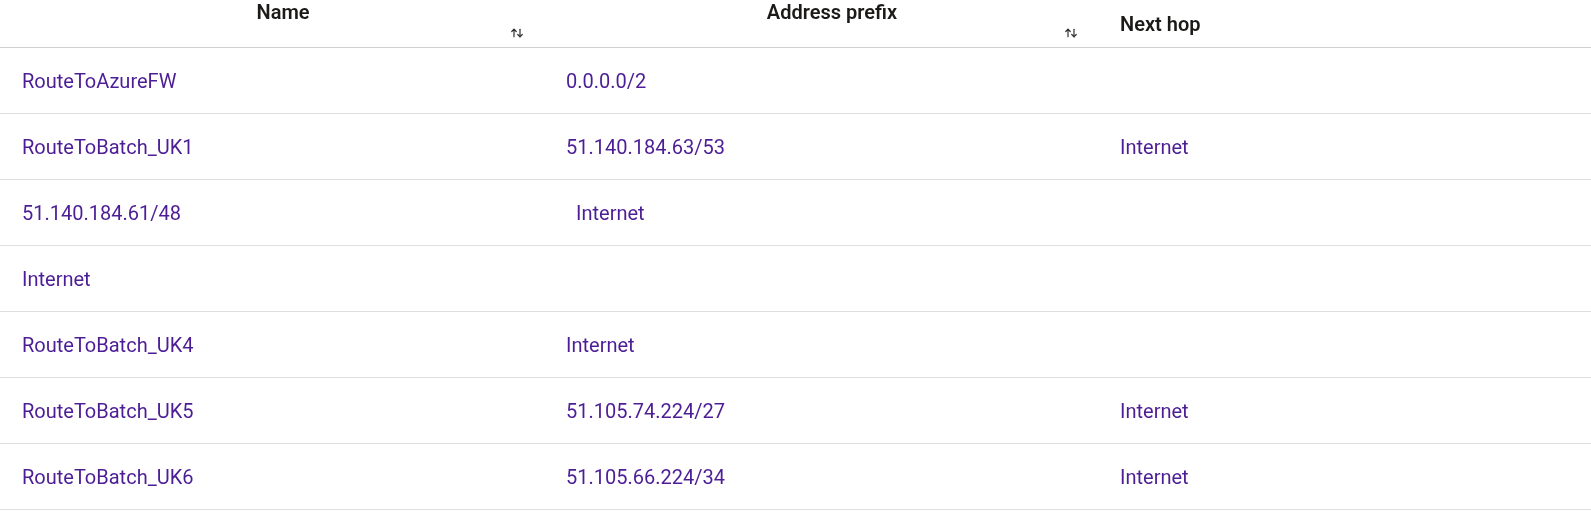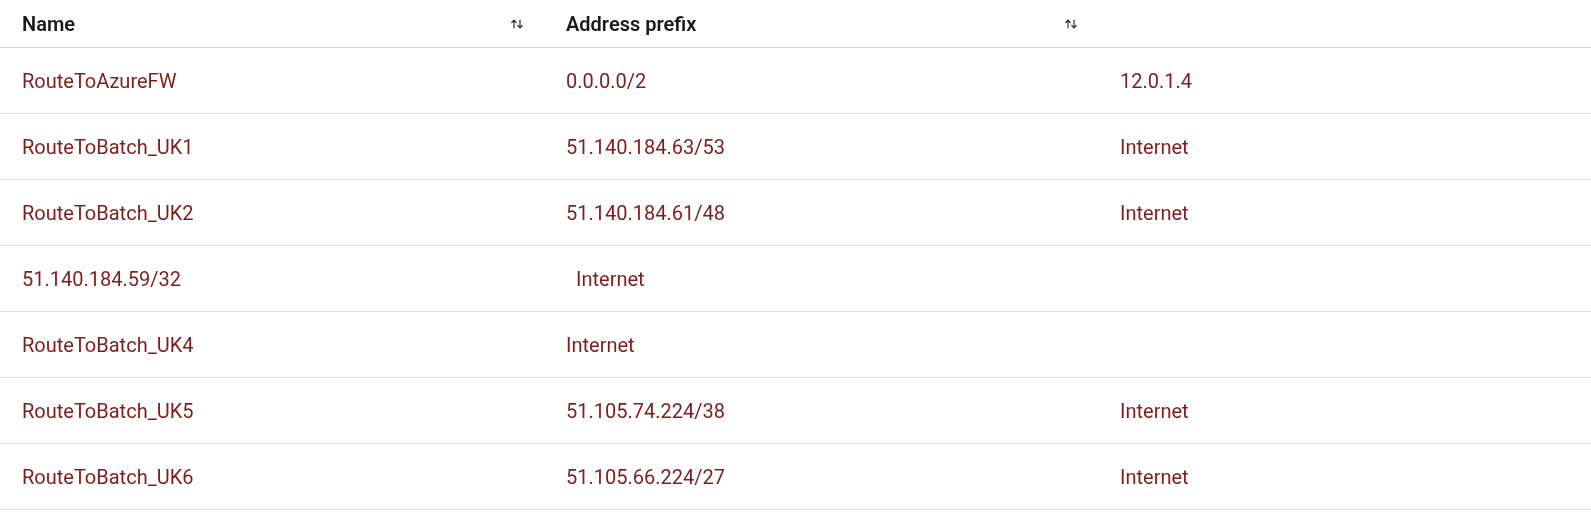--- a/index.html
+++ b/index.html
@@ -19,42 +19,42 @@
       height: 48px;
       border-bottom: 1px solid #d2d0ce;
     }
     .th {
       display: flex;
       align-items: center;
       font-weight: 600;
       padding-left: 22px;
       height: 100%;
     }
-    .th.sortable { cursor: pointer; }
+    .th.sortable { cursor: pointer; flex-direction: column; }
     .sort-icon {
       margin-left: auto;
       margin-right: 18px;
       display: inline-flex;
       align-items: center;
       color: #323130;
     }
     .sort-icon svg { width: 18px; height: 18px; }
     .col-name   { width: 544px; }
     .col-prefix { width: 554px; }
     .col-hop    { flex: 1; }
     .row {
       display: flex;
       align-items: center;
       height: 66px;
       border-bottom: 1px solid #e1dfdd;
     }
     .cell {
       padding-left: 22px;
       font-weight: 400;
-      color: #7f1d1d;
+      color: #4c1d95;
     }
   </style>
 </head>
 <body>
 
 <div class="table">
 
   <div class="thead">
 
     <div class="th col-name sortable">
@@ -74,52 +74,52 @@
       <span class="sort-icon">
         <svg viewBox="0 0 24 24" fill="none" stroke="currentColor" stroke-width="1.6" stroke-linecap="round" stroke-linejoin="round">
           <path d="M8 17 V7"></path>
             <path d="M5 10 L8 7 L11 10"></path>
           <path d="M16 7 V17"></path>
             <path d="M13 14 L16 17 L19 14"></path>
         </svg>
       </span>
     </div>
 
+    <div class="th col-hop">
+      <span>Next hop</span>
+    </div>
 
   </div>
 
   <div id="rows">
       <div class="row">
         <div class="cell col-name">RouteToAzureFW</div>
         <div class="cell col-prefix">0.0.0.0/2</div>
-        <div class="cell col-hop">12.0.1.4</div>
       </div>
       <div class="row">
         <div class="cell col-name">RouteToBatch_UK1</div>
         <div class="cell col-prefix">51.140.184.63/53</div>
         <div class="cell col-hop">Internet</div>
       </div>
       <div class="row">
-        <div class="cell col-name">RouteToBatch_UK2</div>
         <div class="cell col-prefix">51.140.184.61/48</div>
         <div class="cell col-hop">Internet</div>
       </div>
       <div class="row">
-        <div class="cell col-prefix">51.140.184.59/32</div>
         <div class="cell col-hop">Internet</div>
       </div>
       <div class="row">
         <div class="cell col-name">RouteToBatch_UK4</div>
         <div class="cell col-hop">Internet</div>
       </div>
       <div class="row">
         <div class="cell col-name">RouteToBatch_UK5</div>
-        <div class="cell col-prefix">51.105.74.224/38</div>
+        <div class="cell col-prefix">51.105.74.224/27</div>
         <div class="cell col-hop">Internet</div>
       </div>
       <div class="row">
         <div class="cell col-name">RouteToBatch_UK6</div>
-        <div class="cell col-prefix">51.105.66.224/27</div>
+        <div class="cell col-prefix">51.105.66.224/34</div>
         <div class="cell col-hop">Internet</div>
       </div>
     </div>
 
 </div>
 
 </body></html>

